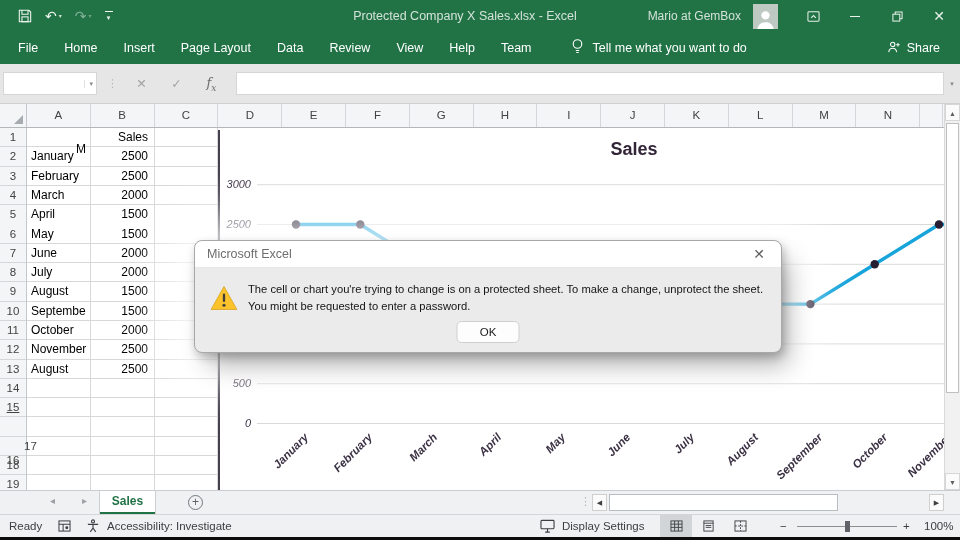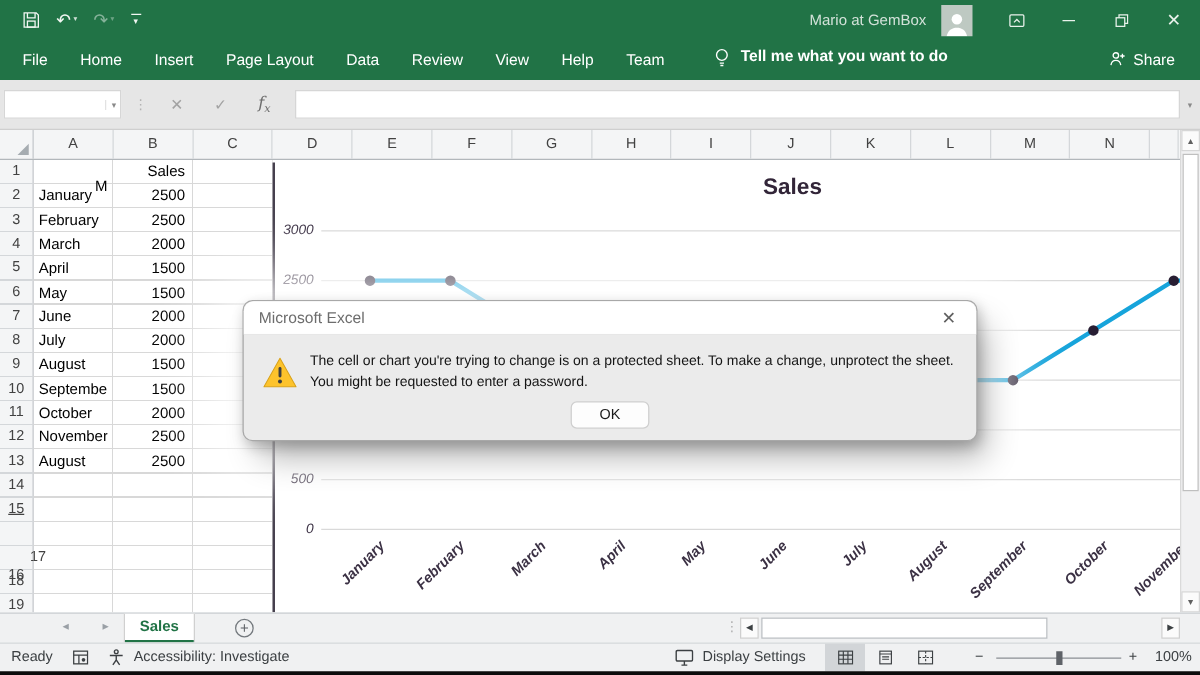--- a/index.html
+++ b/index.html
@@ -21,21 +21,21 @@
   .tb-right { margin-left:auto; display:flex; align-items:center; height:100%; }
   .tb-user { font-size:12px; color:#d3e2d9; margin-right:12px; }
   .tb-avatar { width:25px; height:25px; background:#bec9c2; display:flex; align-items:flex-end; justify-content:center; overflow:hidden; margin-right:14px; }
   .winbtn { width:42px; height:32px; display:flex; align-items:center; justify-content:center; color:#eaf2ec; font-size:14px; }
   .winbtn.min span { display:block; width:10px; border-top:1.4px solid #eaf2ec; }
 
   
   .ribbon { position:absolute; left:0; top:32px; width:960px; height:32px; background:#217346; display:flex; align-items:center; color:#fff; font-size:12.5px; }
   .rtabs { display:flex; align-items:center; margin-left:5px; }
   .rtab { padding:8px 13px; cursor:default; white-space:nowrap; }
-  .tellme { display:flex; gap:9px; margin-left:26px;font-weight:bold; }
+  .tellme { display:flex; align-items:center; gap:9px; margin-left:26px; }
   .share { display:flex; align-items:center; gap:6px; margin-left:auto; margin-right:20px; }
 
   
   .formula-row { position:absolute; left:0; top:64px; width:960px; height:40px; background:#e6e6e6; border-bottom:1px solid #cfcfcf; display:flex; align-items:center; }
   .name-box { margin-left:3px; width:94px; height:23px; background:#fff; border:1px solid #d6d6d6; position:relative; font-size:11.5px; padding:3px 16px 0 6px; color:#222; }
   .name-box .nb-caret { position:absolute; right:3px; top:7px; font-size:7px; color:#8a8a8a; border-left:1px solid #e2e2e2; padding-left:4px; }
   .fdots { margin:0 6px 0 10px; color:#b3b3b3; font-size:11px; }
   .fbtn { width:35px; text-align:center; font-size:12.5px; color:#a3a3a3; }
   .fbtn.fx { color:#6d6d6d; font-family:"DejaVu Serif", serif; font-style:italic; font-size:13px; }
   .fbtn.fx sub { font-size:9px; }
@@ -114,20 +114,21 @@
             <rect x="4.5" y="9" width="7" height="5.5"></rect>
           </svg>
       </span>
       <span class="ico">↶<span class="caret">▾</span></span>
       <span class="ico dim">↷<span class="caret">▾</span></span>
       <span class="ico qat-custom">
           <span class="bar"></span>
           <span class="caret">▾</span>
         </span>
     </div>
+    <div class="win-title">Protected Company X Sales.xlsx - Excel</div>
     <div class="tb-right">
       <span class="tb-user">Mario at GemBox</span>
       <span class="tb-avatar">
         <svg width="21" height="21" viewBox="0 0 20 20">
             <circle cx="10" cy="7" r="4" fill="#fff"></circle>
             <path d="M2 21c.8-5.5 4.2-7.5 8-7.5s7.2 2 8 7.5z" fill="#fff"></path>
           </svg>
       </span>
       <span class="winbtn">
         <svg width="13" height="13" viewBox="0 0 14 14" fill="none" stroke="#eaf2ec" stroke-width="1.1">

